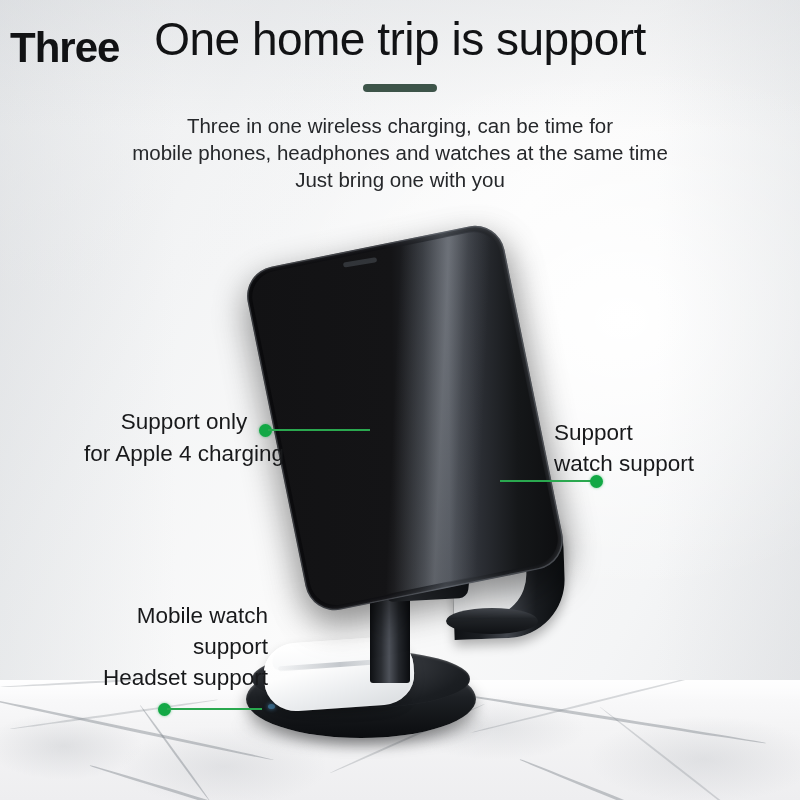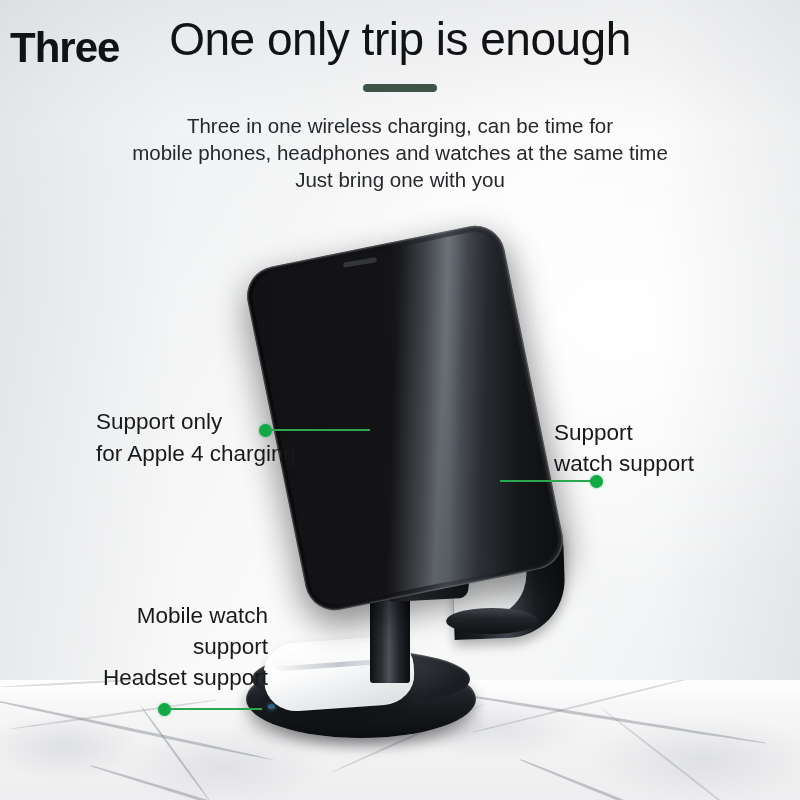--- a/index.html
+++ b/index.html
@@ -230,21 +230,21 @@
   .subtitle{
     position:absolute; left:0; right:0; top:112px;
     text-align:center; color:#26282b; font-size:20.5px; line-height:27px; z-index:6;
   }
   .subtitle div{ white-space:nowrap; }
 
   
   .callout{ position:absolute; z-index:8; color:#18191b; }
   .callout .ln{ white-space:nowrap; }
 
-  .c-phone{ left:96px; top:406px; font-size:22.5px; line-height:32px; text-align:left; width:200px; }
+  .c-phone{ left:84px; top:406px; font-size:22.5px; line-height:32px; text-align:center; width:200px; }
   .c-watch{ left:554px; top:417px; font-size:22.5px; line-height:31px; text-align:left; width:230px; }
   .c-buds { left:62px;  top:600px; font-size:22.5px; line-height:31px; text-align:right; width:206px; }
 
   .connector{ position:absolute; z-index:9; }
   .dot{
     position:absolute; width:13px; height:13px; border-radius:50%;
     background:#12a845; box-shadow:0 0 3px rgba(18,168,69,.55);
   }
   .line{ position:absolute; height:2px; background:#2aa84f; }
 </style>
@@ -293,21 +293,21 @@
 
     <div class="phone-shadow"></div>
     <div class="phone">
       <div class="phone-screen"></div>
       <div class="phone-notch"></div>
       <div class="phone-glare"></div>
     </div>
   </div>
 
   <div class="brand">Three</div>
-  <div class="headline">One only trip is enough</div>
+  <div class="headline">One home trip is support</div>
   <div class="rule"></div>
 
   <div class="subtitle">
     <div>Three in one wireless charging, can be time for</div>
     <div>mobile phones, headphones and watches at the same time</div>
     <div>Just bring one with you</div>
   </div>
 
   <div class="callout c-phone">
     <div class="ln">Support only</div>

